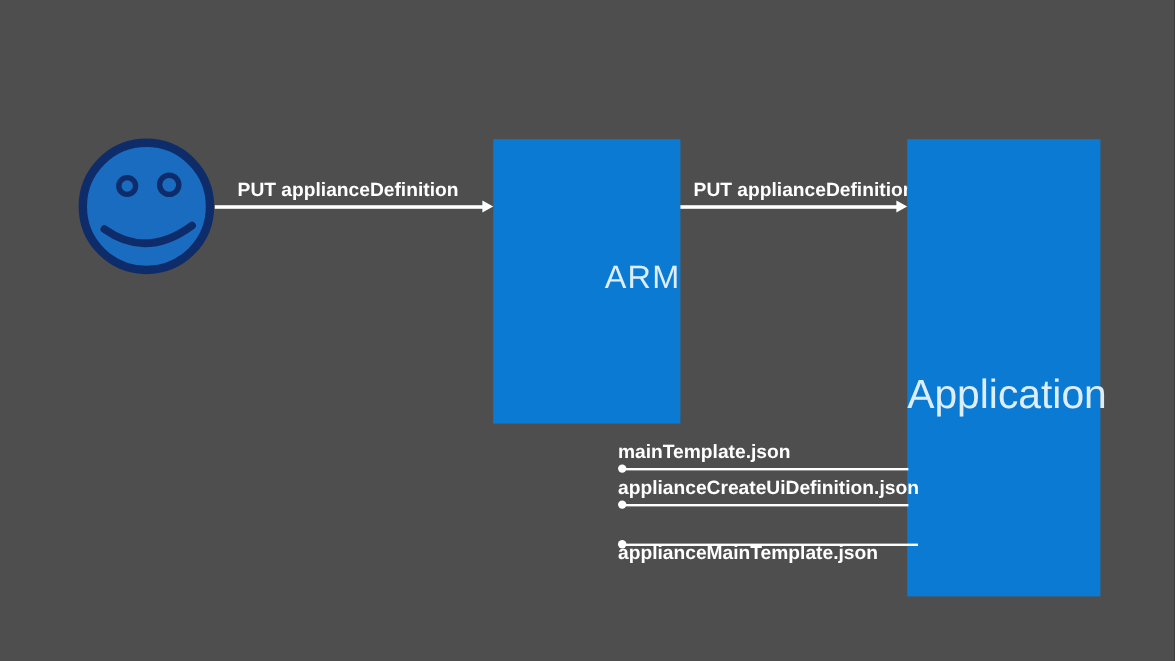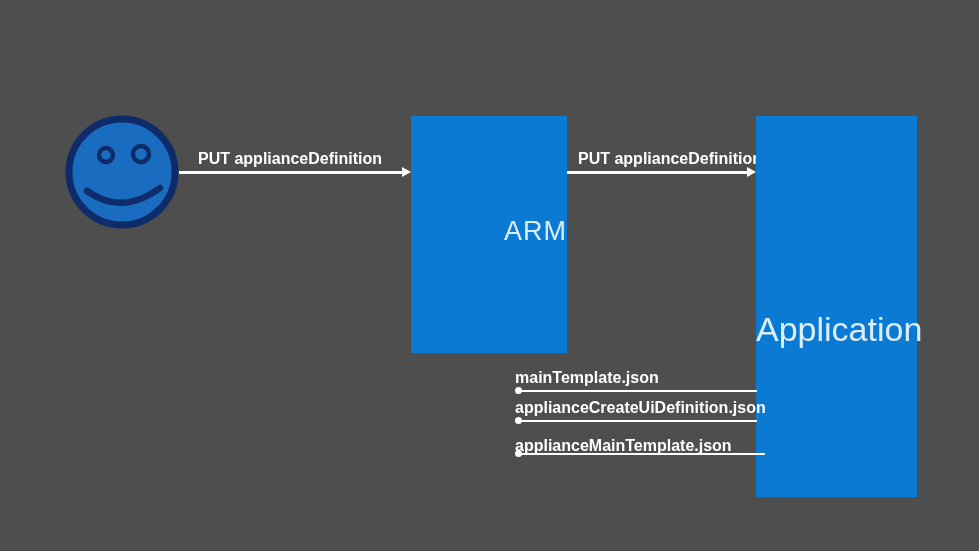--- a/index.html
+++ b/index.html
@@ -56,21 +56,21 @@
   .rl1 { top:387px; width:242px; }
   .rl2 { top:417px; width:242px; }
   .rl3 { top:450px; width:250px; }
 
   .resp-label {
     position:absolute; left:515px; width:242px; text-align:left;
     color:#ffffff; font-size:16px; font-weight:600; white-space:nowrap;
   }
   .rt1 { top:369px; }
   .rt2 { top:399px; }
-  .rt3 { top:437px; }
+  .rt3 { top:453px; }
 </style>
 </head>
 <body>
 
 <div class="slide">
 
 
   <svg class="face-svg" width="120" height="120" viewBox="0 0 120 120">
     <circle cx="60" cy="60" r="53" fill="#1a6cc0" stroke="#0f2c6a" stroke-width="7"></circle>
     <circle cx="44" cy="43" r="7" fill="#1a6cc0" stroke="#0f2c6a" stroke-width="4.5"></circle>

